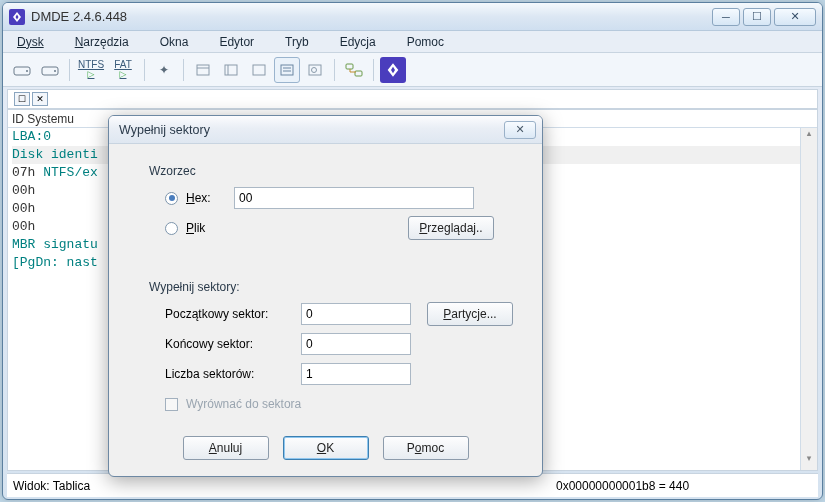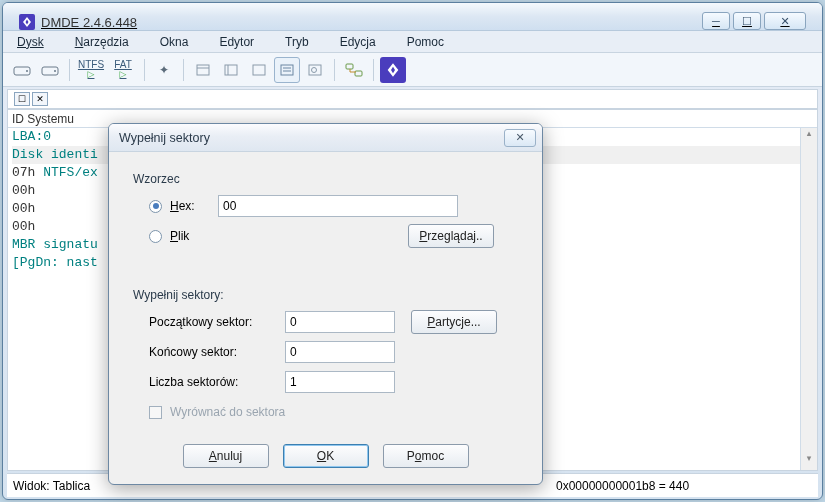--- a/index.html
+++ b/index.html
@@ -22,24 +22,23 @@
     border-radius: 6px;
     box-shadow: 0 0 8px rgba(0,0,0,0.2);
     display: flex;
     flex-direction: column;
   }
   .titlebar {
     height: 28px;
     background: linear-gradient(to bottom, #f5f9fd 0%, #dce7f3 50%, #cfdff0 100%);
     border-radius: 5px 5px 0 0;
     display: flex;
-    align-items: flex-end;
-    padding: 0 16px;
+    align-items: center;
+    padding: 0 6px;
     border-bottom: 1px solid #b6c9dc;
-    text-decoration: underline;
   }
   .titlebar .app-icon {
     width: 16px; height: 16px;
     background: #4a3dbd;
     border-radius: 2px;
     display: flex; align-items: center; justify-content: center;
     margin-right: 6px;
   }
   .titlebar .app-icon svg { width: 12px; height: 12px; }
   .titlebar .title { flex: 0 0 auto; font-size: 13px; color: #333; }
@@ -169,42 +168,42 @@
   .statusbar .sp { flex:1; }
   
   .dialog {
     position: absolute;
     left: 108px; top: 115px;
     width: 435px; height: 362px;
     background: #f0f0f0;
     border: 1px solid #6d88a3;
     border-radius: 6px;
     box-shadow: 0 4px 20px rgba(0,0,0,0.35);
-    display:flex; flex-direction:column;margin-top:8px;
+    display:flex; flex-direction:column;
   }
   .dlg-titlebar {
     height:28px;
     background: linear-gradient(to bottom, #fcfcfe 0%, #e9eef5 45%, #dfe7f1 100%);
     border-radius:5px 5px 0 0;
     border-bottom:1px solid #c8d4e0;
     display:flex; align-items:center;
     padding:0 6px;
   }
   .dlg-titlebar .t { flex:1; font-size:12.5px; color:#2a3a4a; padding-left:4px;}
   .dlg-close {
     width:32px; height:18px;
     border:1px solid #9ab1c8;
     border-radius:3px;
     background:linear-gradient(#f7fbff,#dbe8f5);
     display:flex; align-items:center; justify-content:center;
     font-size:11px; color:#4a5a6a;
   }
   .dlg-body {
     flex:1;
-    padding: 20px 24px 10px 24px;
+    padding: 20px 24px 10px 40px;
     display:flex; flex-direction:column;
     gap: 34px;
   }
   .group-label { font-size:12px; color:#2a3a4a; margin-bottom:8px; }
   .row { display:flex; align-items:center; gap:8px; margin-bottom:6px; height:24px; }
   .radio {
     width:13px; height:13px;
     border:1px solid #7d95ac; border-radius:50%;
     display:flex; align-items:center; justify-content:center;
     background:#fff;

